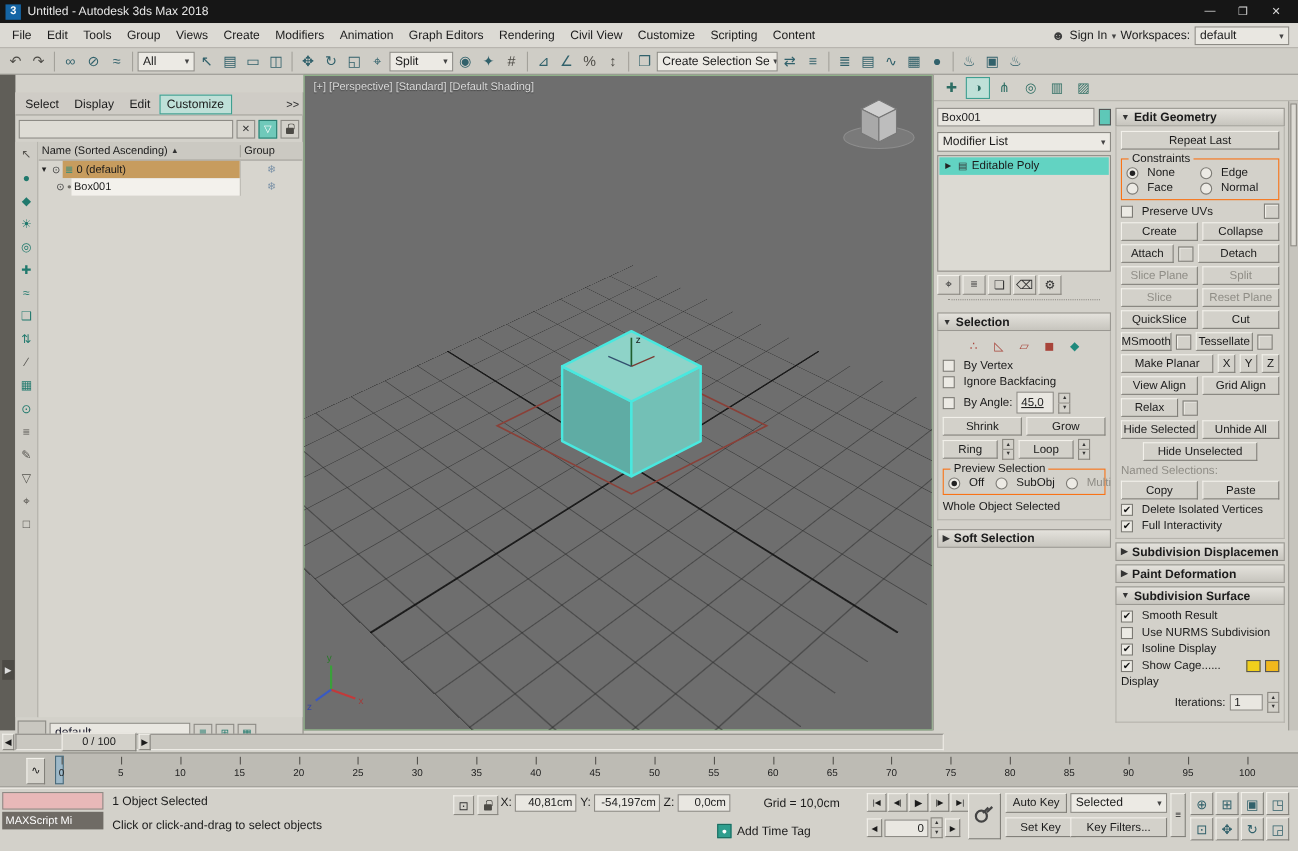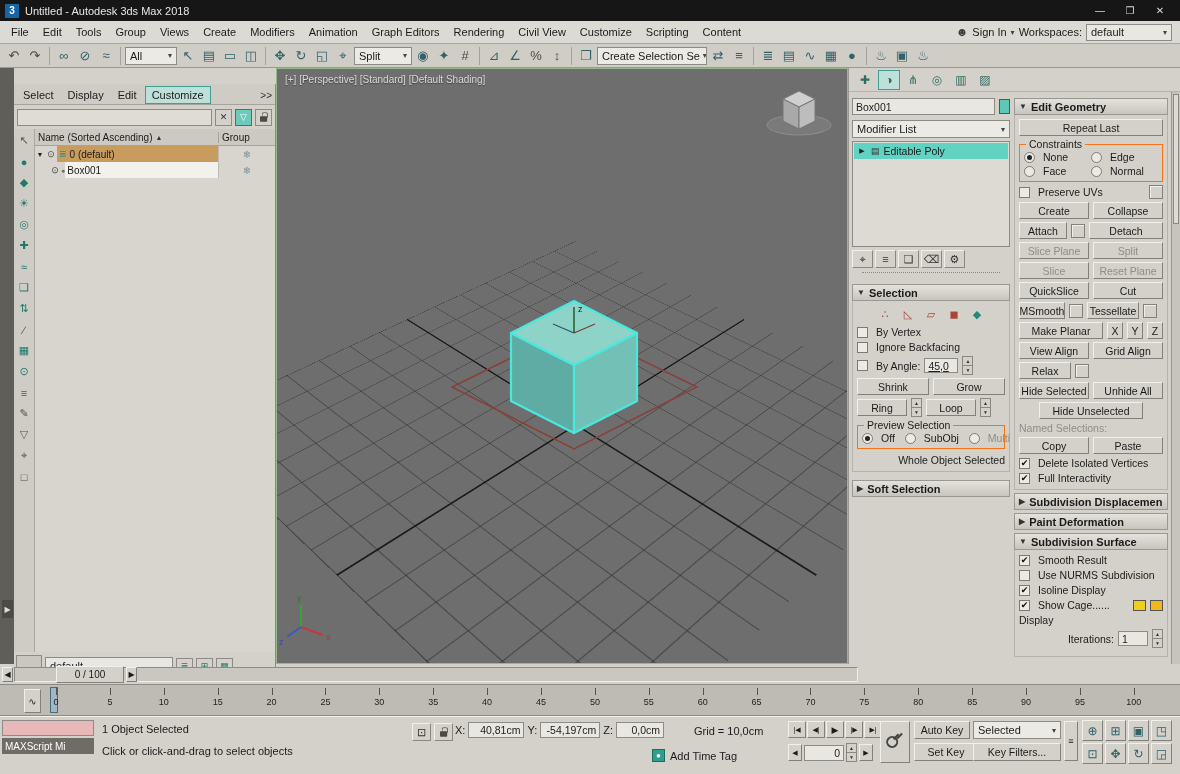--- a/index.html
+++ b/index.html
@@ -100,21 +100,21 @@
 .chk.on::after{content:"✔";font-size:9px;color:#111;line-height:1}
 .rad{width:11px;height:11px;border-radius:50%;background:#eceae4;border:1px solid #7c7a74;position:relative;flex:none}
 .rad.on::after{content:"";position:absolute;inset:2px;background:#222;border-radius:50%}
 .clab{margin-left:4px;white-space:nowrap;font-size:10.5px}
 .clab.dim{color:#8f8d86}
 .spin{display:inline-flex;flex-direction:column;width:11px;flex:none}
 .spin::before{content:"▲";font-size:5px;line-height:8px;text-align:center;background:#d3d1ca;border:1px solid #8a8881;color:#333}
 .spin::after{content:"▼";font-size:5px;line-height:8px;text-align:center;background:#d3d1ca;border:1px solid #8a8881;border-top:none;color:#333}
 .group{border:1px solid #f97316;position:relative;margin-top:8px;padding:6px 4px 4px 4px}
 .glabel{position:absolute;top:-7px;left:6px;background:#d3d1ca;padding:0 3px;font-size:10.5px}
-.centerline{text-align:right;font-size:10.5px;margin-top:5px}
+.centerline{text-align:left;font-size:10.5px;margin-top:5px}
 .subobj{display:flex;justify-content:center;gap:5px;margin:1px 0 4px 0}
 .soi{width:18px;height:16px;display:flex;align-items:center;justify-content:center;font-size:11px;color:#a8443a;border:1px solid transparent}
 .soi.teal{color:#1f8a7d}
 .swatch{width:13px;height:11px;border:1px solid #555}
 
 .ts-track{position:absolute;left:14px;top:667px;width:844px;height:15px;background:#c9c7c0;border-top:1px solid #8d8b85;border-left:1px solid #8d8b85;border-bottom:1px solid #f0eee8;border-right:1px solid #f0eee8}
 .ts-btnL{position:absolute;left:2px;top:667px;width:11px;height:15px;font-size:8px}
 .ts-slider{position:absolute;left:56px;top:666px;width:68px;height:17px;font-size:10px}
 .ts-btnR{position:absolute;left:126px;top:667px;width:11px;height:15px;font-size:8px}
 .trackbar{position:absolute;left:0;top:684px;width:1180px;height:32px;background:#bdbbb4;border-top:1px solid #8d8b85;border-bottom:1px solid #8d8b85}
@@ -421,21 +421,21 @@
               <span class="chk"></span>
               <span class="clab">By Vertex</span>
             </div>
           <div class="r2">
               <span class="chk"></span>
               <span class="clab">Ignore Backfacing</span>
             </div>
           <div class="r2">
             <span class="chk"></span>
             <span class="clab">By Angle:</span>
-            <input class="field" style="width: 34px; height: 15px; text-decoration: underline;" value="45,0">
+            <input class="field" style="width: 34px; height: 20px; text-decoration: underline;" value="45,0">
             <span class="spin"></span>
           </div>
           <div class="r2">
             <span class="btn half">Shrink</span>
             <span class="btn half">Grow</span>
           </div>
           <div class="r2">
             <span class="btn" style="width:50px">Ring</span>
             <span class="spin"></span>
             <span class="btn" style="width:50px">Loop</span>

